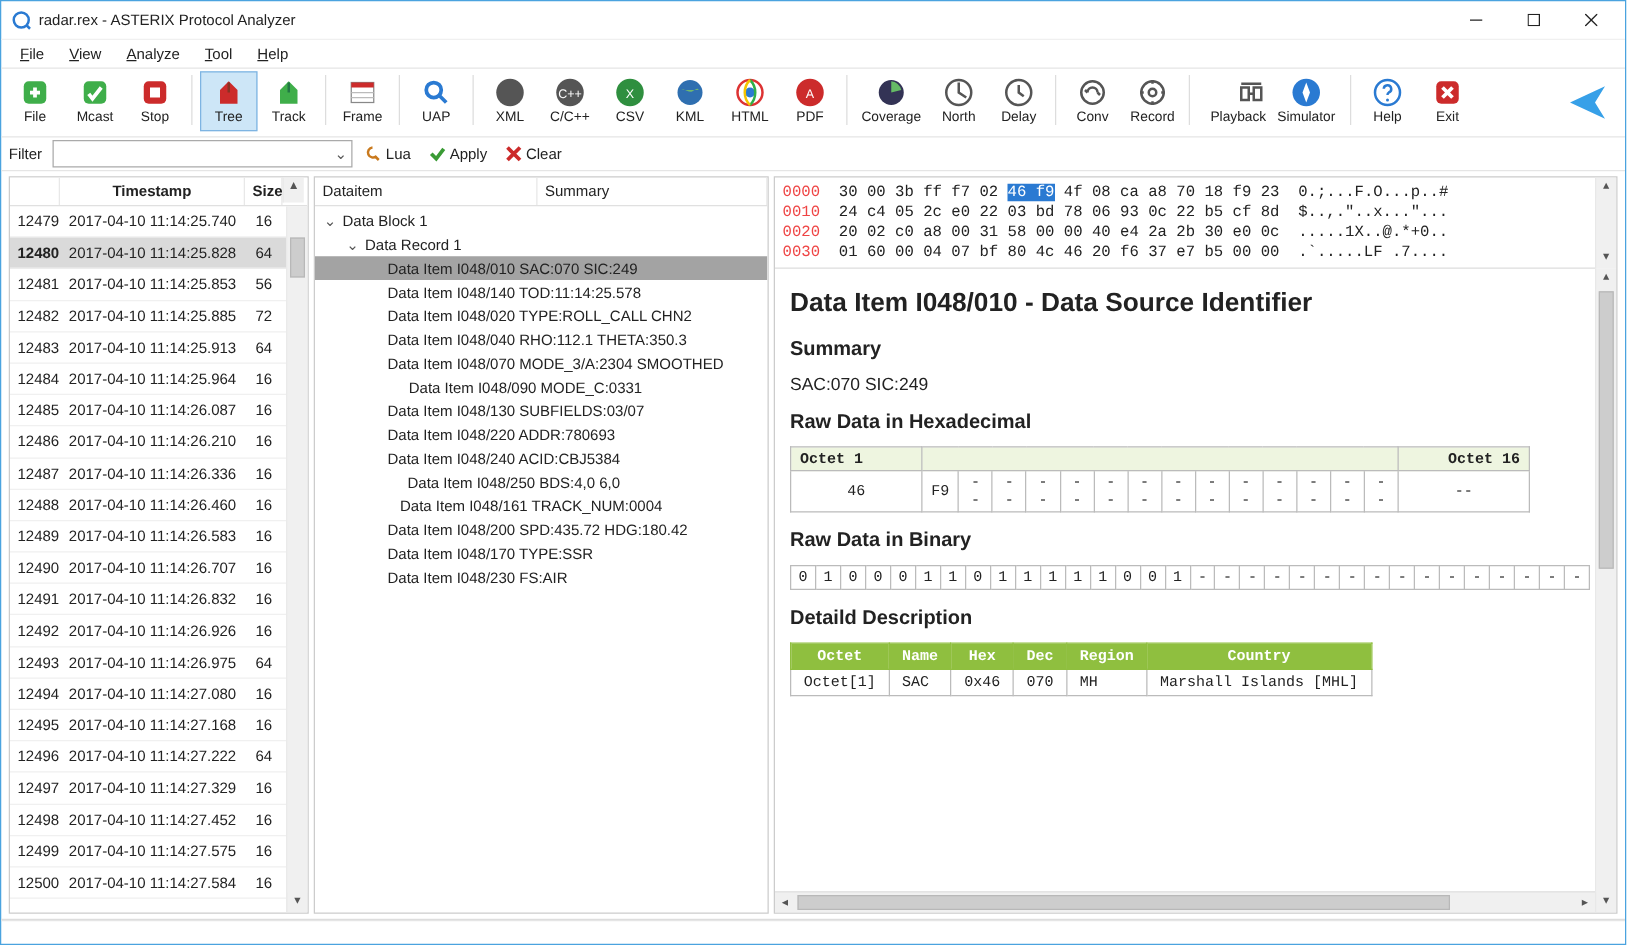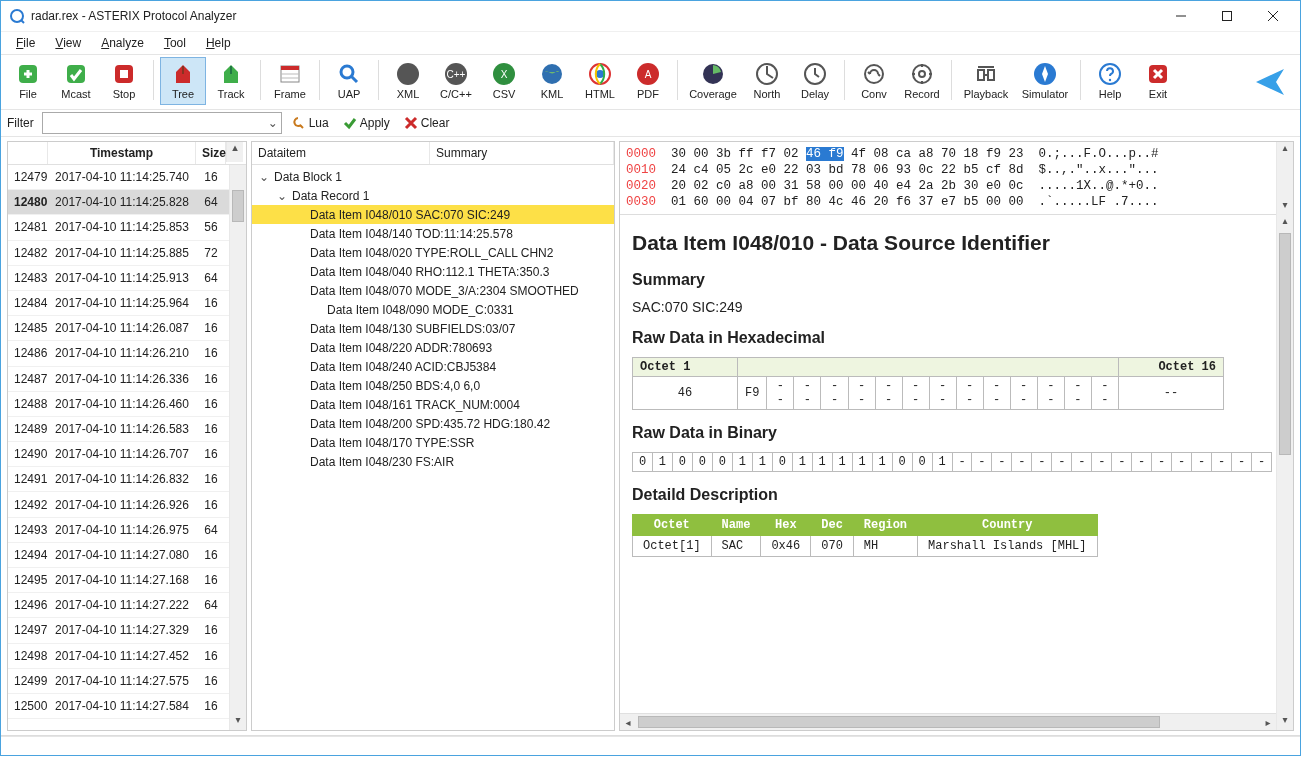--- a/index.html
+++ b/index.html
@@ -38,21 +38,21 @@
 .scrollcol .thumb{position:absolute;left:2px;right:2px;height:30px;top:25px;background:#cdcdcd;border:1px solid #b8b8b8}
 .rows{flex:1;overflow:hidden}
 .row{display:flex;height:24.2px;align-items:center;border-bottom:1px solid #f0f0f0}
 .row.sel{background:#dadada}
 .row.sel .c:first-child{font-weight:700}
 .row .c{padding:0 6px;box-sizing:border-box}
 .treehdr{display:flex;border-bottom:1px solid #e0e0e0;font-weight:400;font-size:12px}
 .treehdr .c{padding:4px 6px;border-right:1px solid #e8e8e8;box-sizing:border-box}
 .tree{flex:1;overflow:hidden;padding:2px 0}
 .tn{display:flex;align-items:center;height:19px;padding-left:6px}
-.tn.sel{background:#fde047}
+.tn.sel{background:#a3a3a3}
 .tn .tw{display:inline-block;width:12px;text-align:center;color:#555;cursor:default}
 .hex{font-family:Consolas,"Courier New",monospace;font-size:12.5px;line-height:16px;padding:4px 6px;border-bottom:1px solid #ddd;white-space:pre}
 .hex .off{color:#ef4444}
 .hex .hi{background:#2a7ad2;color:#fff}
 .detail{flex:1;overflow:hidden;padding:0;position:relative}
 .detail-inner{padding:6px 12px;overflow:hidden}
 .detail h1{font:bold 21px Arial,sans-serif;margin:10px 0 16px}
 .detail h2{font:bold 16px Arial,sans-serif;margin:14px 0 10px}
 .detail h3{font:bold 13px Arial,sans-serif;margin:16px 0 8px}
 .detail p{font:14px "Segoe UI",sans-serif;margin:6px 0}
@@ -279,21 +279,21 @@
         <span class="ticon">
           <svg width="24" height="24">
             <circle cx="12" cy="12" r="9" fill="none" stroke="#555" stroke-width="2"></circle>
             <circle cx="12" cy="12" r="3" fill="none" stroke="#555" stroke-width="2"></circle>
             <path d="M12 2v3M12 19v3M2 12h3M19 12h3" stroke="#555" stroke-width="2"></path>
           </svg>
         </span>
         <span>Record</span>
       </div>
       <div class="tsep"></div>
-      <div class="tb" style="width: 54px;">
+      <div class="tb" style="width: 54px; align-items: flex-end;">
         <span class="ticon">
           <svg width="24" height="24">
             <rect x="4" y="8" width="6" height="10" fill="none" stroke="#555" stroke-width="2"></rect>
             <rect x="14" y="8" width="6" height="10" fill="none" stroke="#555" stroke-width="2"></rect>
             <line x1="4" y1="5" x2="20" y2="5" stroke="#555" stroke-width="2"></line>
             <line x1="10" y1="13" x2="14" y2="13" stroke="#555" stroke-width="2"></line>
           </svg>
         </span>
         <span>Playback</span>
       </div>
@@ -537,25 +537,25 @@
           <div class="tn" style="padding-left: 42px;">
             <span class="tw"></span>
             <span style="margin-left:4px">Data Item I048/220  ADDR:780693</span>
           </div>
           <div class="tn" style="padding-left: 42px;">
             <span class="tw"></span>
             <span style="margin-left:4px">Data Item I048/240  ACID:CBJ5384</span>
           </div>
           <div class="tn" style="padding-left: 42px;">
             <span class="tw"></span>
-            <span style="margin-left:4px">Data Item I048/250  BDS:4,0 6,0</span>
-          </div>
-          <div class="tn" style="padding-left: 42px;">
-            <span class="tw"></span>
-            <span style="margin-left:4px">Data Item I048/161  TRACK_NUM:0004</span>
+            <span style="margin-left:20px">Data Item I048/250  BDS:4,0 6,0</span>
+          </div>
+          <div class="tn" style="padding-left: 42px;">
+            <span class="tw"></span>
+            <span style="margin-left:14px">Data Item I048/161  TRACK_NUM:0004</span>
           </div>
           <div class="tn" style="padding-left: 42px;">
             <span class="tw"></span>
             <span style="margin-left:4px">Data Item I048/200  SPD:435.72 HDG:180.42</span>
           </div>
           <div class="tn" style="padding-left: 42px;">
             <span class="tw"></span>
             <span style="margin-left:4px">Data Item I048/170  TYPE:SSR</span>
           </div>
           <div class="tn" style="padding-left: 42px;">

